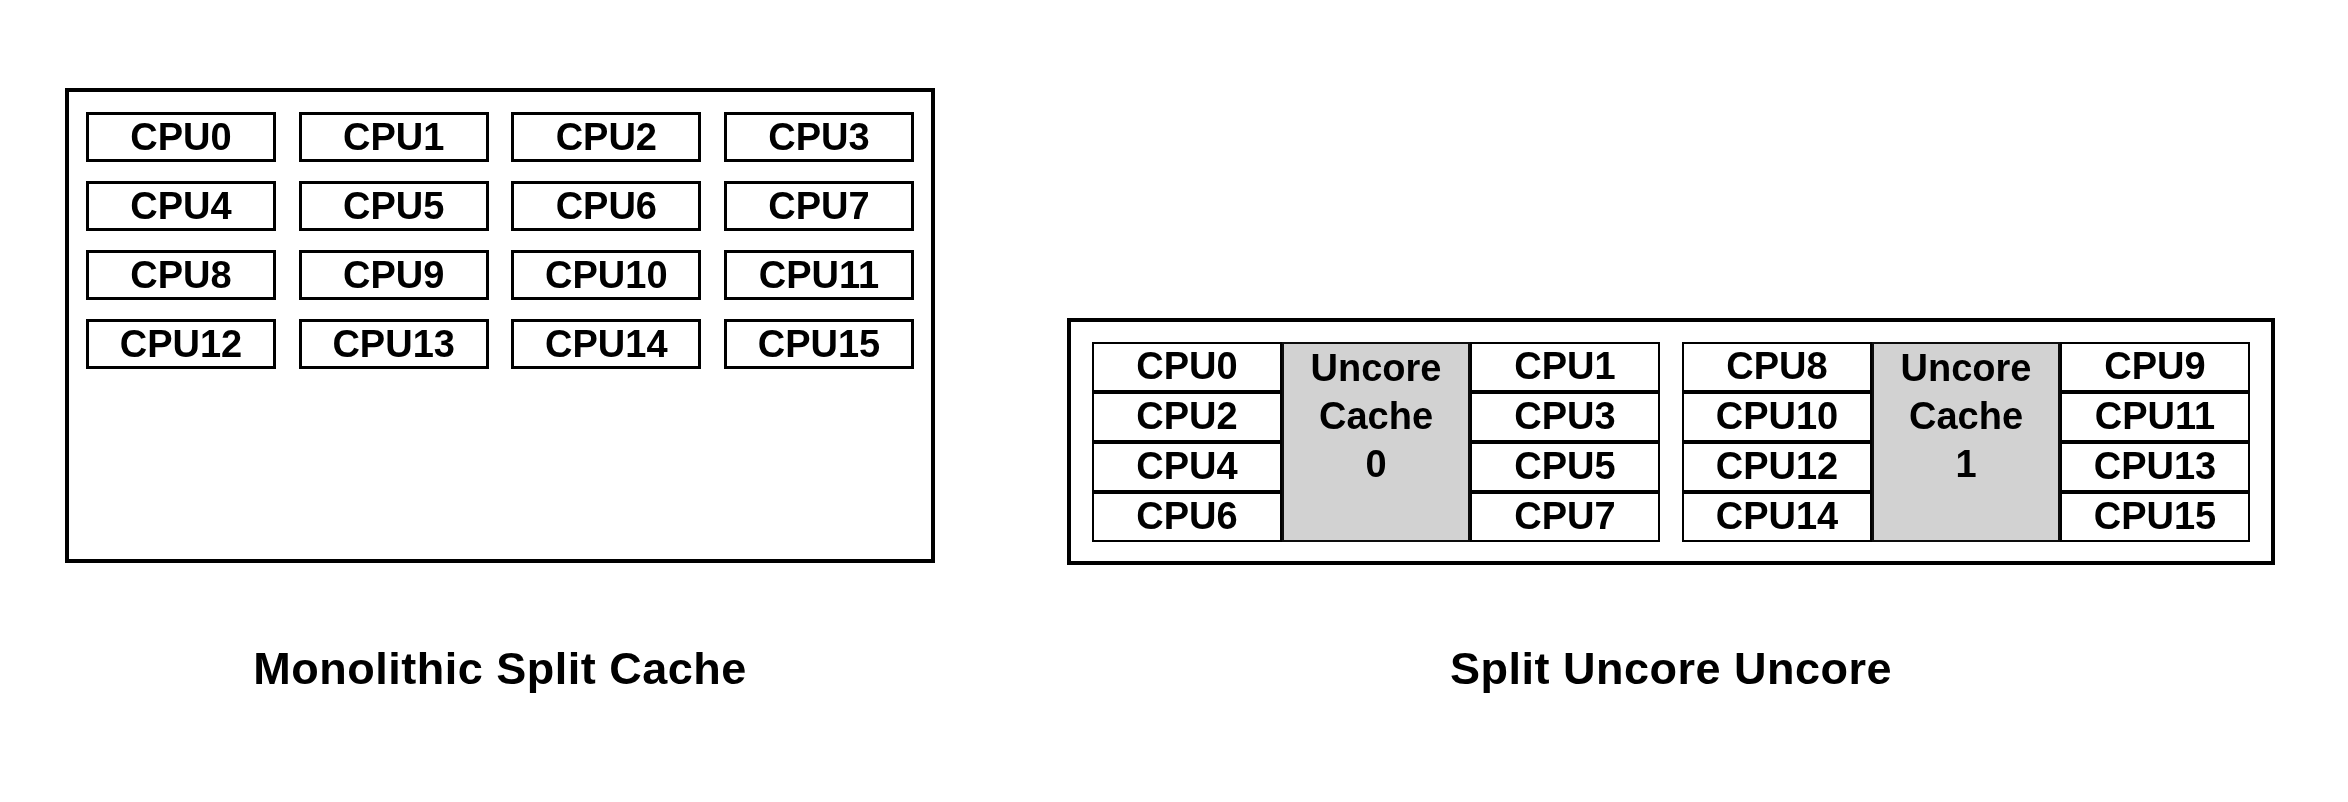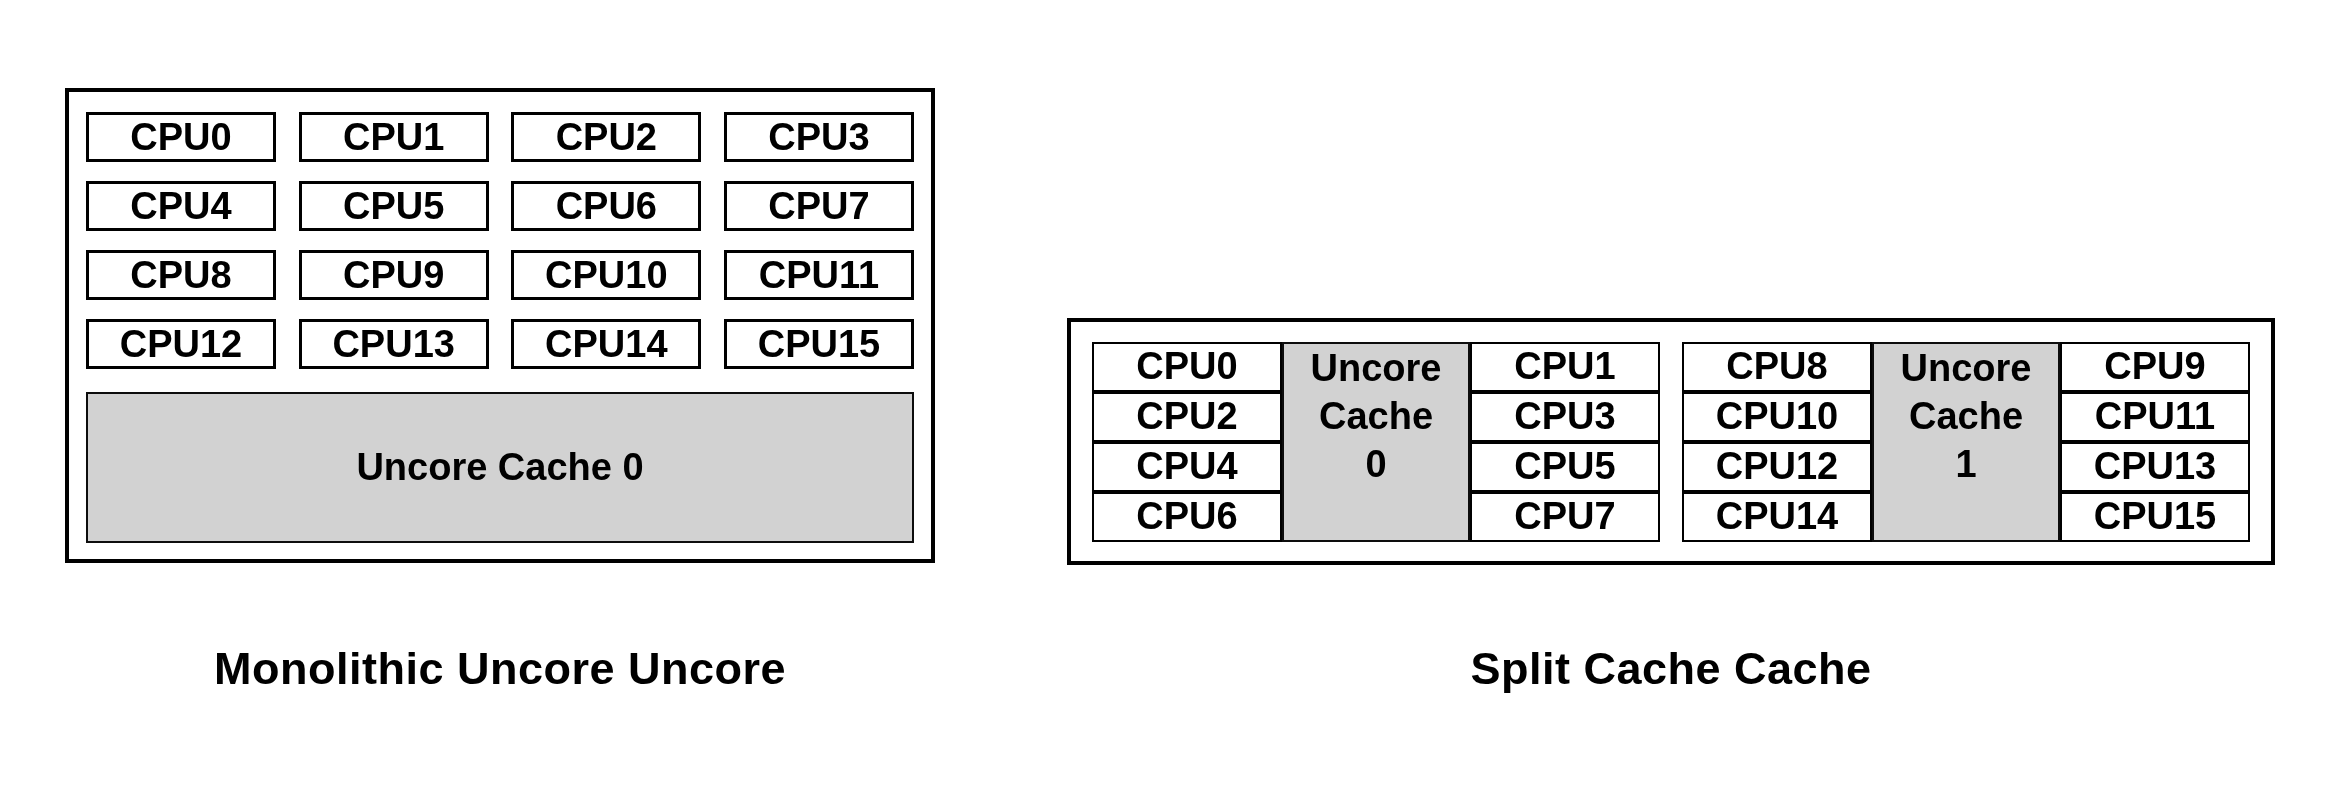--- a/index.html
+++ b/index.html
@@ -148,25 +148,22 @@
         <div class="cpu-box">CPU7</div>
         <div class="cpu-box">CPU8</div>
         <div class="cpu-box">CPU9</div>
         <div class="cpu-box">CPU10</div>
         <div class="cpu-box">CPU11</div>
         <div class="cpu-box">CPU12</div>
         <div class="cpu-box">CPU13</div>
         <div class="cpu-box">CPU14</div>
         <div class="cpu-box">CPU15</div>
       </div>
-    <div class="cache-bar">
-      <span>Uncore Cache 0</span>
-    </div>
   </div>
-  <div class="caption caption-left">Monolithic Uncore Uncore</div>
+  <div class="caption caption-left">Monolithic Split Cache</div>
 
   <div class="split-box" id="split-groups">
       <div class="split-group">
         <div class="cpu-col">
           <div class="cpu-cell">CPU0</div>
           <div class="cpu-cell">CPU2</div>
           <div class="cpu-cell">CPU4</div>
           <div class="cpu-cell">CPU6</div>
         </div>
         <div class="cache-box">
@@ -194,15 +191,15 @@
           <div class="cache-line">1</div>
         </div>
         <div class="cpu-col">
           <div class="cpu-cell">CPU9</div>
           <div class="cpu-cell">CPU11</div>
           <div class="cpu-cell">CPU13</div>
           <div class="cpu-cell">CPU15</div>
         </div>
       </div>
     </div>
-  <div class="caption caption-right">Split Cache Cache</div>
+  <div class="caption caption-right">Split Uncore Uncore</div>
 
 </div>
 
 </body></html>

